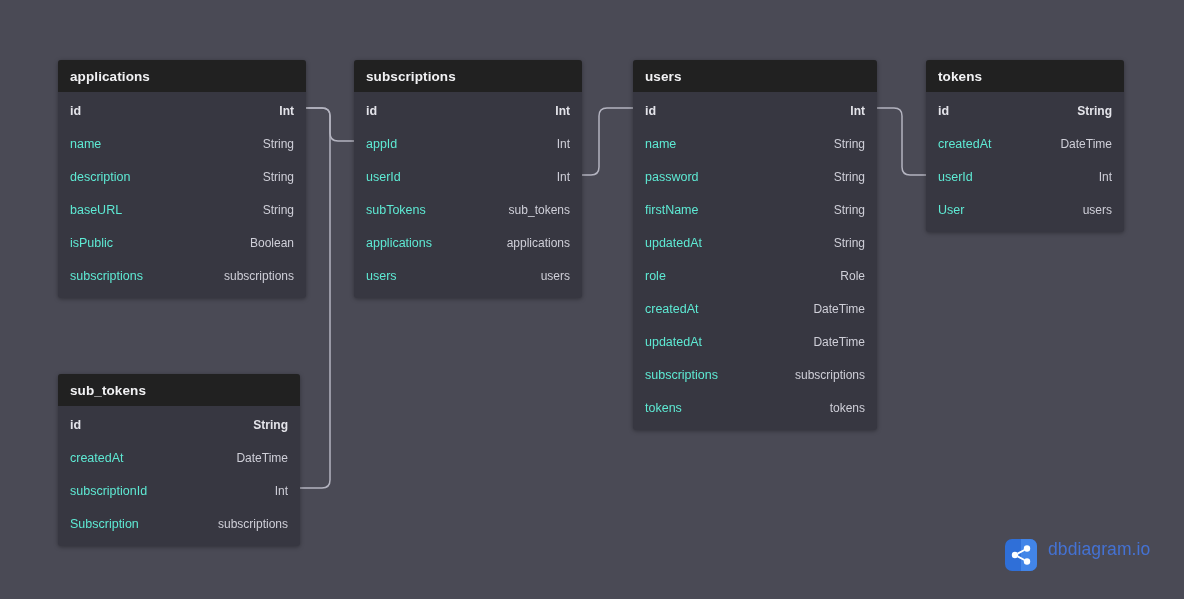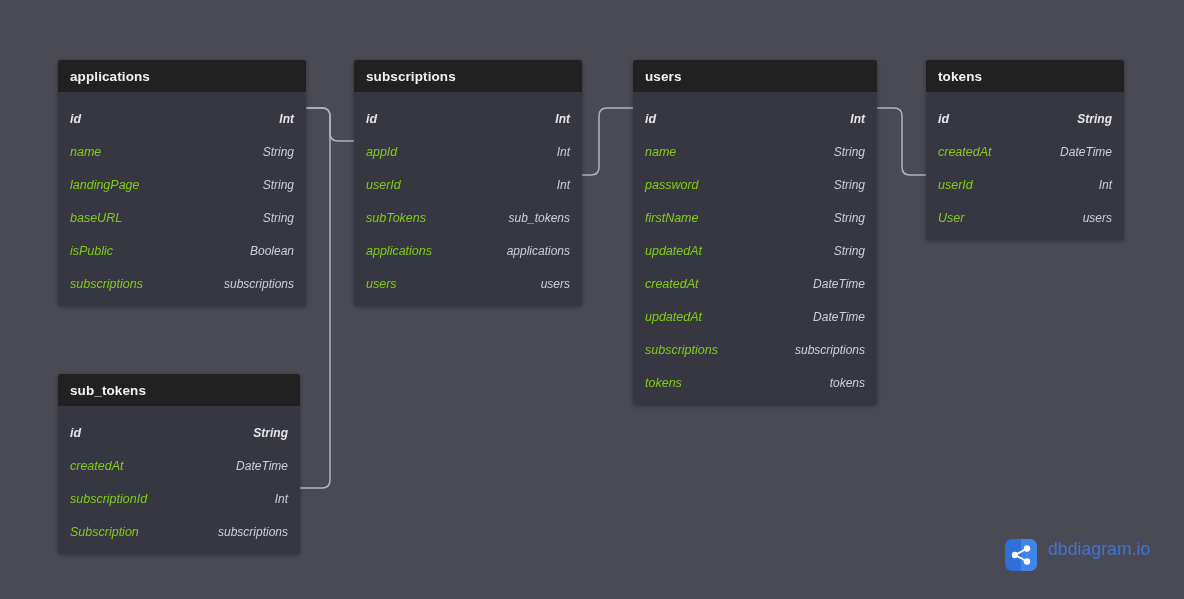--- a/index.html
+++ b/index.html
@@ -29,30 +29,30 @@
     align-items:center;
     padding:0 12px;
   }
   .tname {
     font-size:13.5px;
     font-weight:bold;
     color:#f2f2f4;
     letter-spacing:.1px;
     white-space:nowrap;
   }
-  .tbody { padding:10px 0 6px 0;font-style:italic; }
+  .tbody { padding:2px 0 6px 0; }
   .row {
     height:33px;
     display:flex;
     align-items:center;
     justify-content:space-between;
     padding:0 12px;
     white-space:nowrap;
   }
-  .fname { font-size:12.5px; color:#84cc16; }
+  .fname { font-size:12.5px; color:#5eead4; }
   .ftype { font-size:12px; color:#cfcfd8; padding-left:14px; }
   .row.pk .fname, .row.pk .ftype { font-weight:bold; color:#e4e4ea; }
 
   
   #watermark {
     position:absolute;
     left:1005px; top:539px;
     display:flex; align-items:flex-start; gap:11px;
   }
   .wm-icon {
@@ -101,21 +101,21 @@
         <div class="tbody">
           <div class="row pk">
             <span class="fname">id</span>
             <span class="ftype">Int</span>
           </div>
           <div class="row">
             <span class="fname">name</span>
             <span class="ftype">String</span>
           </div>
           <div class="row">
-            <span class="fname">landingPage</span>
+            <span class="fname">description</span>
             <span class="ftype">String</span>
           </div>
           <div class="row">
             <span class="fname">baseURL</span>
             <span class="ftype">String</span>
           </div>
           <div class="row">
             <span class="fname">isPublic</span>
             <span class="ftype">Boolean</span>
           </div>
@@ -173,20 +173,24 @@
             <span class="fname">password</span>
             <span class="ftype">String</span>
           </div>
           <div class="row">
             <span class="fname">firstName</span>
             <span class="ftype">String</span>
           </div>
           <div class="row">
             <span class="fname">updatedAt</span>
             <span class="ftype">String</span>
+          </div>
+          <div class="row">
+            <span class="fname">role</span>
+            <span class="ftype">Role</span>
           </div>
           <div class="row">
             <span class="fname">createdAt</span>
             <span class="ftype">DateTime</span>
           </div>
           <div class="row">
             <span class="fname">updatedAt</span>
             <span class="ftype">DateTime</span>
           </div>
           <div class="row">

